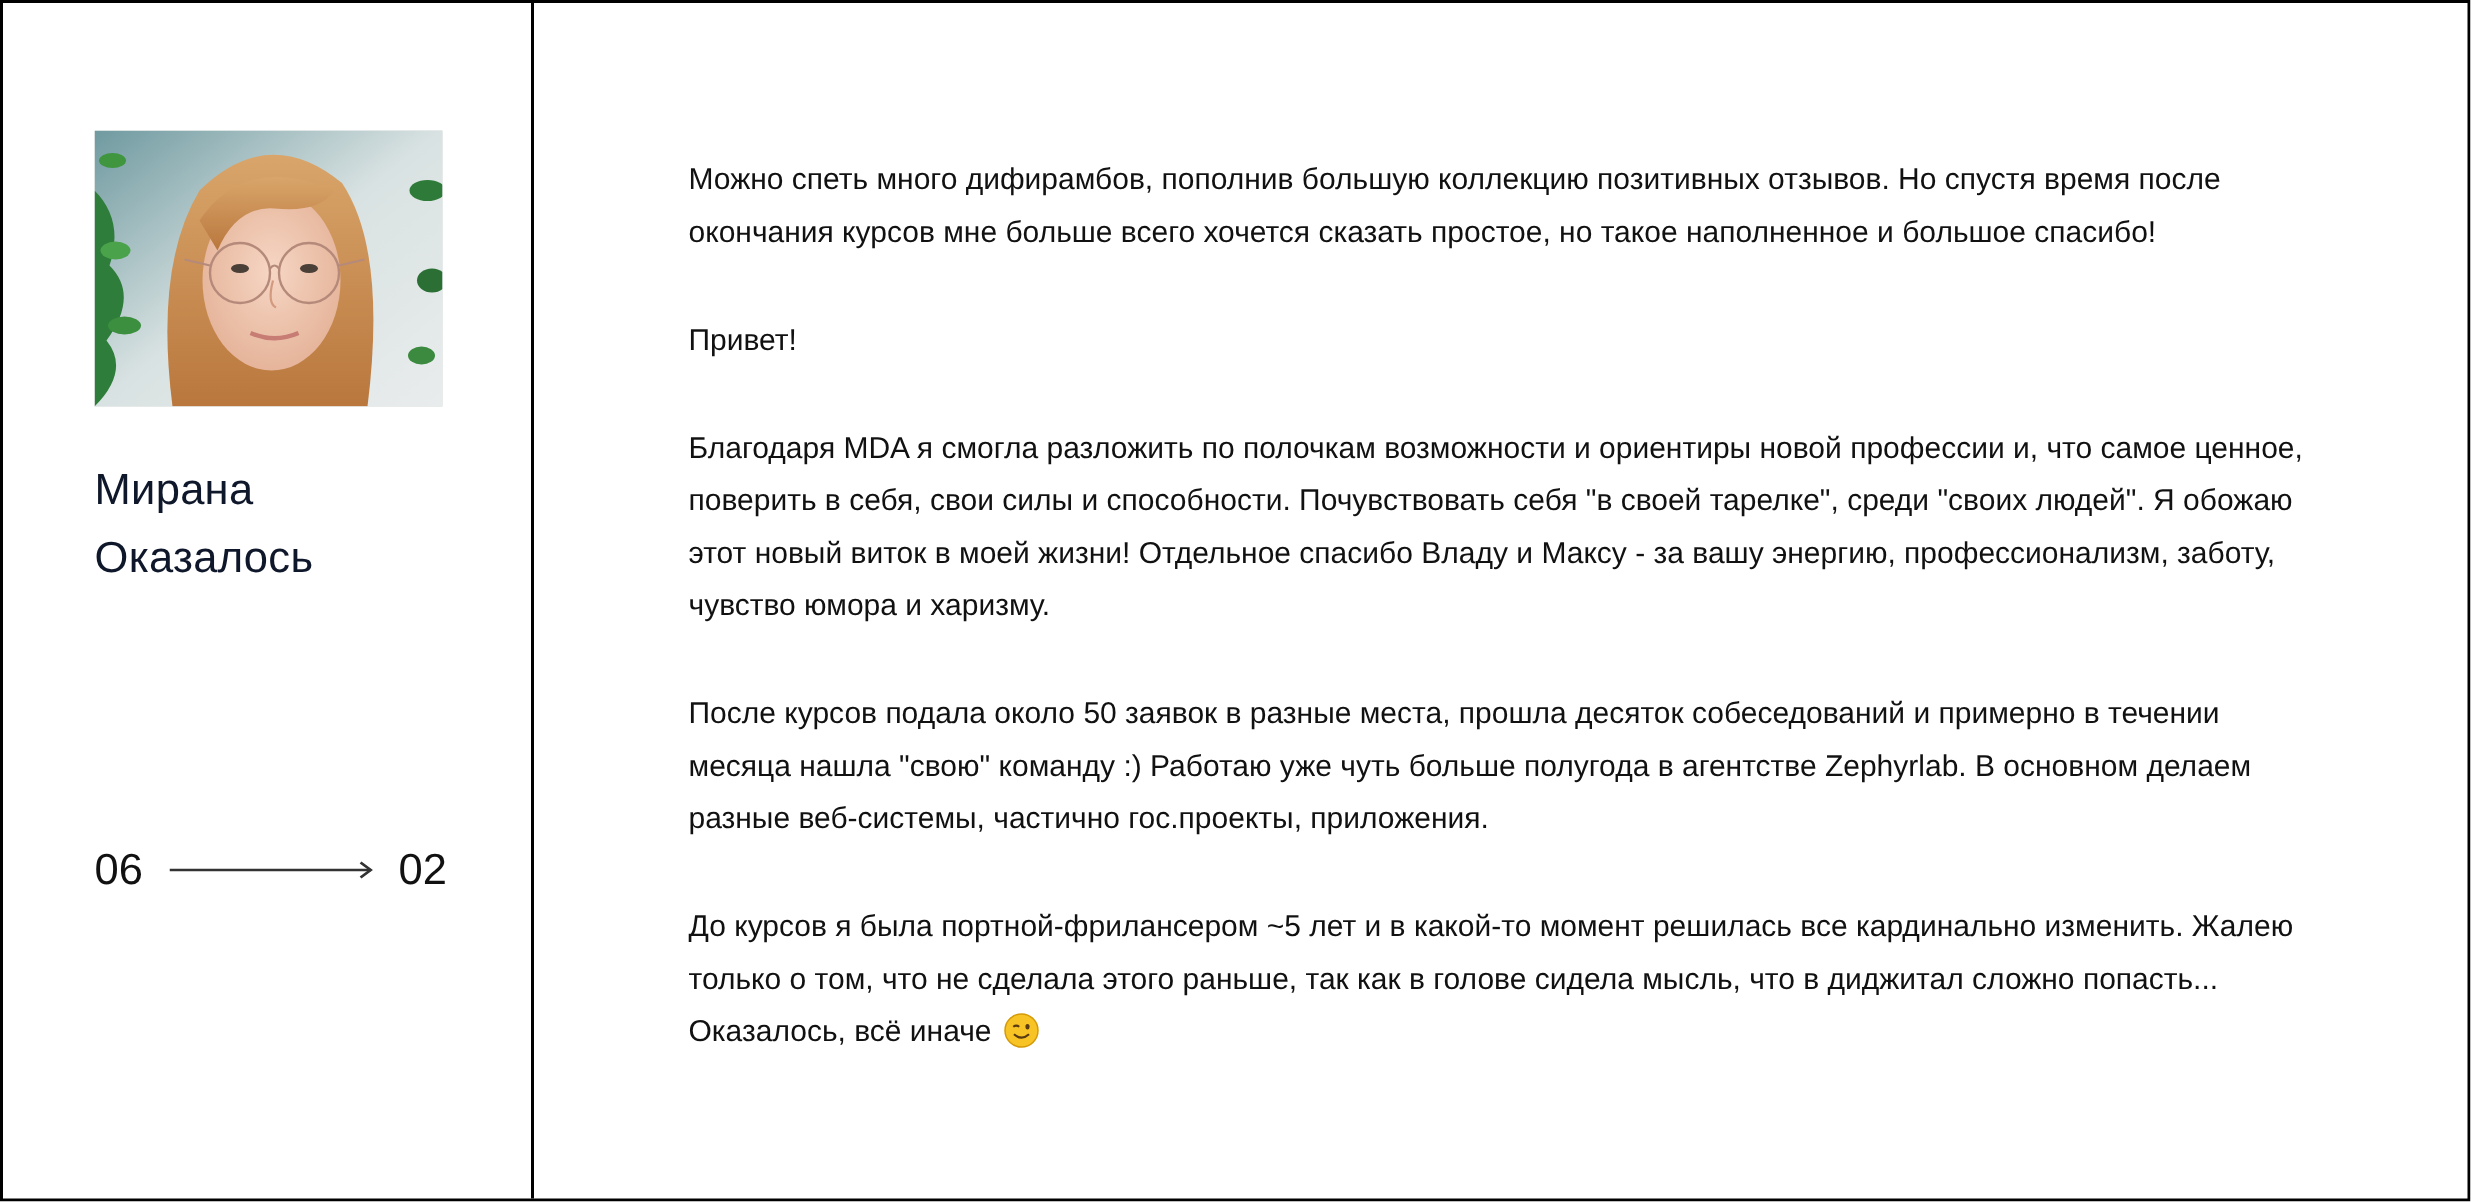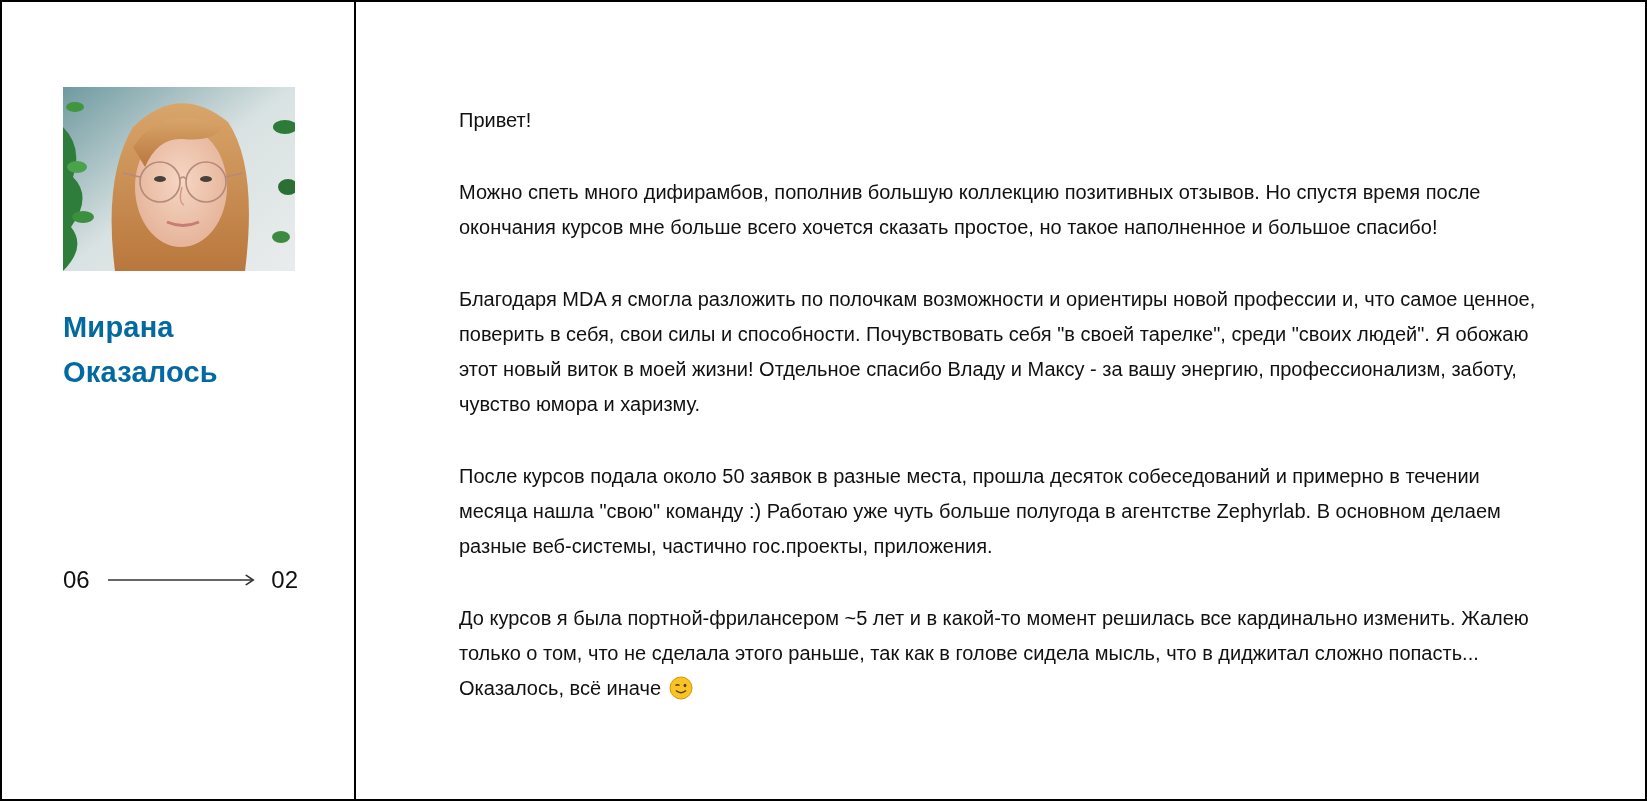--- a/index.html
+++ b/index.html
@@ -46,37 +46,37 @@
       display: block;
       width: 100%;
       height: 100%;
     }
     .name {
       position: absolute;
       left: 61px;
       top: 303px;
       font-size: 29px;
       line-height: 45px;
-      font-weight: 700;
-      color: #0369a1;
+      font-weight: 400;
+      color: #0f172a;
       letter-spacing: 0.2px;
     }
     .name span {
       display: block;
     }
     .pager {
       position: absolute;
       left: 61px;
       top: 558px;
       width: 235px;
       height: 40px;
       display: flex;
       align-items: center;
       justify-content: flex-end;
-      font-size: 24px;
+      font-size: 29px;
       color: #111111;
     }
     .pager .num {
       line-height: 40px;
     }
     .pager .arrow {
       flex: 1;
       margin: 0 16px 0 18px;
       height: 14px;
       position: relative;
@@ -179,22 +179,22 @@
           <line x1="0" y1="7" x2="118" y2="7" stroke="#333333" stroke-width="1.6"></line>
           <polyline points="112,2 118,7 112,12" fill="none" stroke="#333333" stroke-width="1.6"></polyline>
         </svg>
       </span>
       <span class="num">02</span>
     </div>
   </aside>
 
   <main class="content">
     <div class="text">
+      <p>Можно спеть много дифирамбов, пополнив большую коллекцию позитивных отзывов. Но спустя время после окончания курсов мне больше всего хочется сказать простое, но такое наполненное и большое спасибо!</p>
       <p>Привет!</p>
-      <p>Можно спеть много дифирамбов, пополнив большую коллекцию позитивных отзывов. Но спустя время после окончания курсов мне больше всего хочется сказать простое, но такое наполненное и большое спасибо!</p>
       <p>Благодаря MDA я смогла разложить по полочкам возможности и ориентиры новой профессии и, что самое ценное, поверить в себя, свои силы и способности. Почувствовать себя "в своей тарелке", среди "своих людей". Я обожаю этот новый виток в моей жизни! Отдельное спасибо Владу и Максу - за вашу энергию, профессионализм, заботу, чувство юмора и харизму.</p>
       <p>После курсов подала около 50 заявок в разные места, прошла десяток собеседований и примерно в течении месяца нашла "свою" команду :) Работаю уже чуть больше полугода в агентстве Zephyrlab. В основном делаем разные веб-системы, частично гос.проекты, приложения.</p>
       <p><span>До курсов я была портной-фрилансером ~5 лет и в какой-то момент решилась все кардинально изменить. Жалею только о том, что не сделала этого раньше, так как в голове сидела мысль, что в диджитал сложно попасть... Оказалось, всё иначе</span> <span class="emoji"><svg viewBox="0 0 24 24" width="24" height="24">
             <circle cx="12" cy="12" r="11" fill="#f7c325" stroke="#d49a0a" stroke-width="1"></circle>
             <path d="M6.5 9.5 Q8.5 8 10.5 9.5" fill="none" stroke="#5a3a10" stroke-width="1.4"></path>
             <ellipse cx="16" cy="9.5" rx="1.4" ry="1.8" fill="#5a3a10"></ellipse>
             <path d="M7 14.5 Q12 19 17 14.5" fill="none" stroke="#5a3a10" stroke-width="1.5"></path>
           </svg></span></p>
     </div>
   </main>

